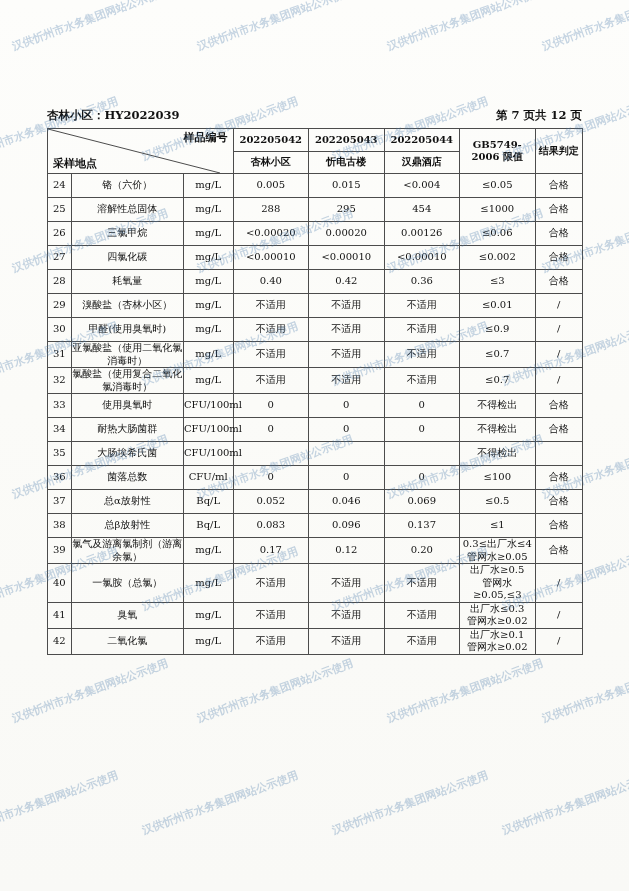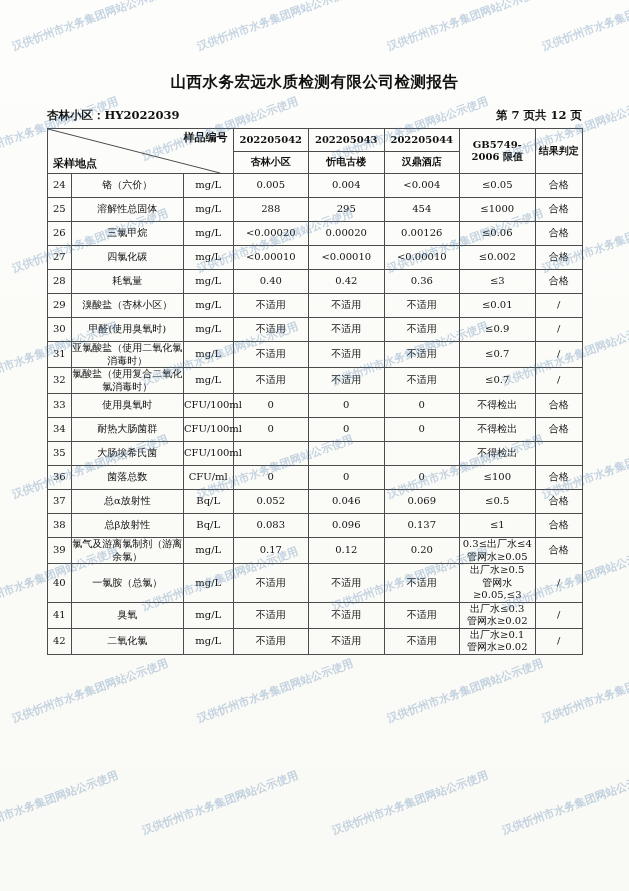--- a/index.html
+++ b/index.html
@@ -141,21 +141,20 @@
   }
 </style>
 </head>
 <body>
 
 <div class="page">
   <div class="paper-tint"></div>
 
   <div class="content">
 
-    <div class="doc-title">山西水务宏远水质检测有限公司检测报告</div>
     <div class="report-no">杏林小区：HY2022039</div>
     <div class="page-no">第 7 页共 12 页</div>
 
     <table class="main">
       <colgroup>
         <col class="idx">
           <col class="item">
           <col class="unit">
         <col class="val">
           <col class="val">
@@ -185,21 +184,21 @@
           <td class="hdr-sample">忻电古楼</td>
           <td class="hdr-sample">汉鼎酒店</td>
         </tr>
       </thead>
       <tbody id="tbody">
           <tr>
             <td class="row-td ">24</td>
             <td class="row-td ">铬（六价）</td>
             <td class="row-td unit">mg/L</td>
             <td class="row-td ">0.005</td>
-            <td class="row-td ">0.004</td>
+            <td class="row-td ">0.015</td>
             <td class="row-td ">&lt;0.004</td>
             <td class="row-td ">≤0.05</td>
             <td class="row-td ">合格</td>
           </tr>
           <tr>
             <td class="row-td ">25</td>
             <td class="row-td ">溶解性总固体</td>
             <td class="row-td unit">mg/L</td>
             <td class="row-td ">288</td>
             <td class="row-td ">295</td>

